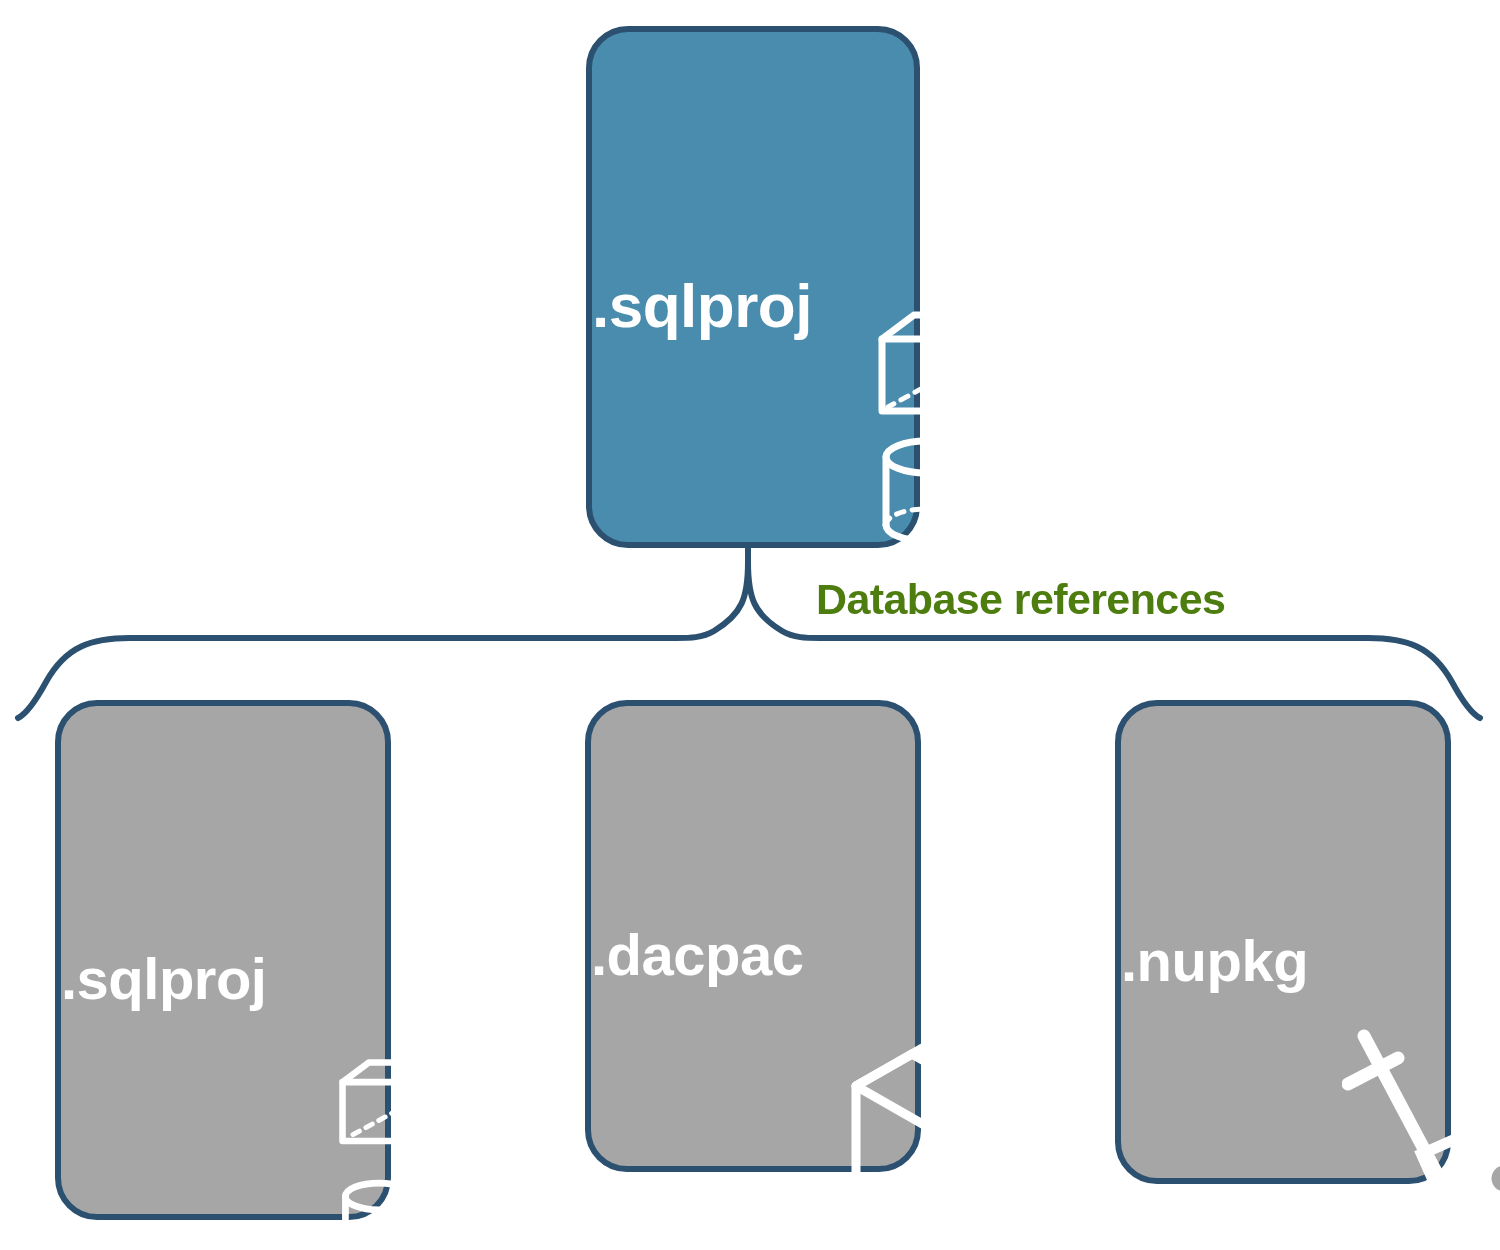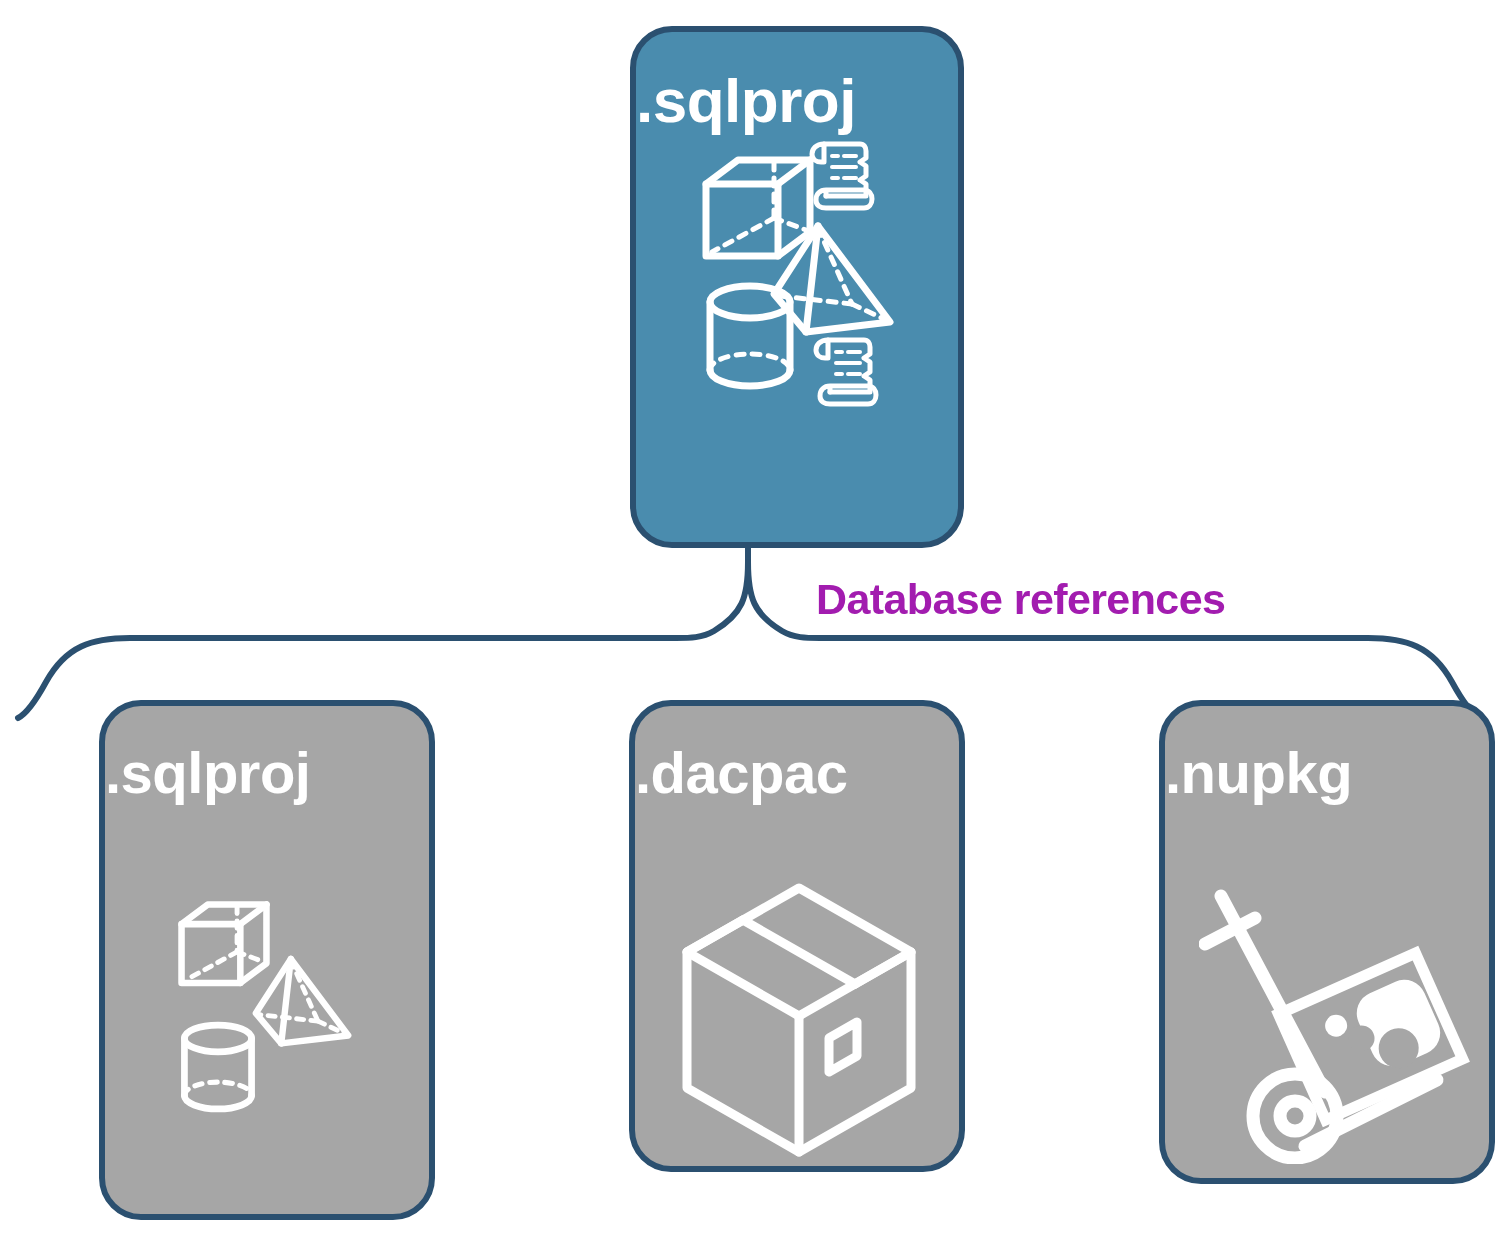--- a/index.html
+++ b/index.html
@@ -18,23 +18,22 @@
     overflow: hidden;
   }
 
   
   .node {
     position: absolute;
     box-sizing: border-box;
     border-radius: 42px;
     border: 6px solid #2b5070;
     display: flex;
-    flex-direction: column;
-    align-items: flex-start;
-    margin-left: 44px;
+    flex-direction: row;
+    align-items: center;
   }
   .node.primary {
     background: #4a8cae;
   }
   .node.secondary {
     background: #a6a6a6;
   }
   .node-title {
     color: #ffffff;
     font-weight: bold;
@@ -80,21 +79,21 @@
     pointer-events: none;
   }
 
   
   #brace-label {
     position: absolute;
     left: 816px;
     top: 578px;
     font-size: 43px;
     font-weight: bold;
-    color: #a21caf;
+    color: #4d7c0f;
     letter-spacing: -0.6px;
     white-space: nowrap;
     line-height: 1;
     user-select: none;
   }
 
   .icon-svg { display: block; }
   .icon-abs { position: absolute; }
 </style>
 </head>

